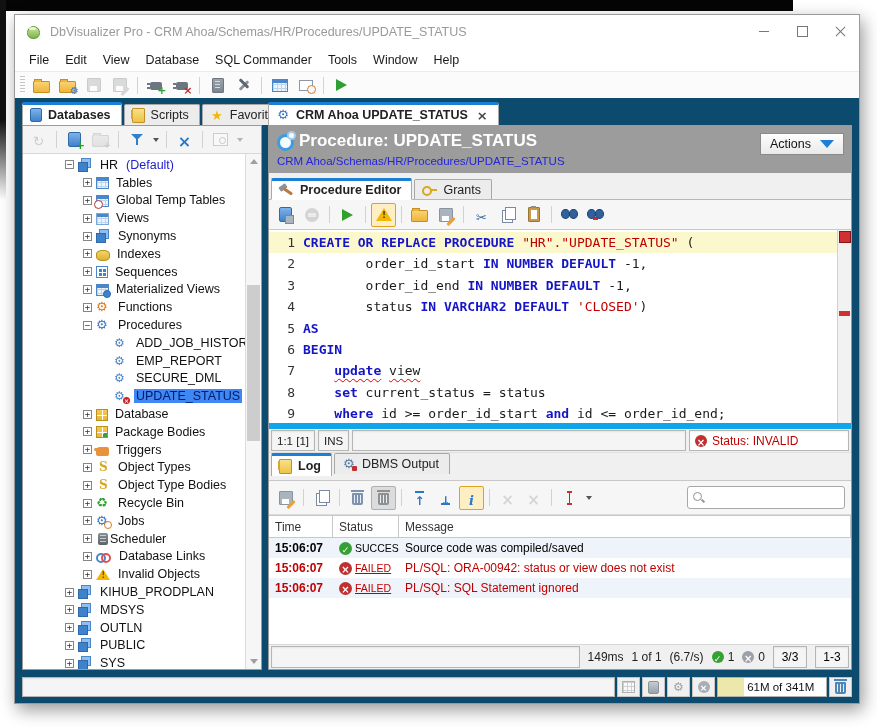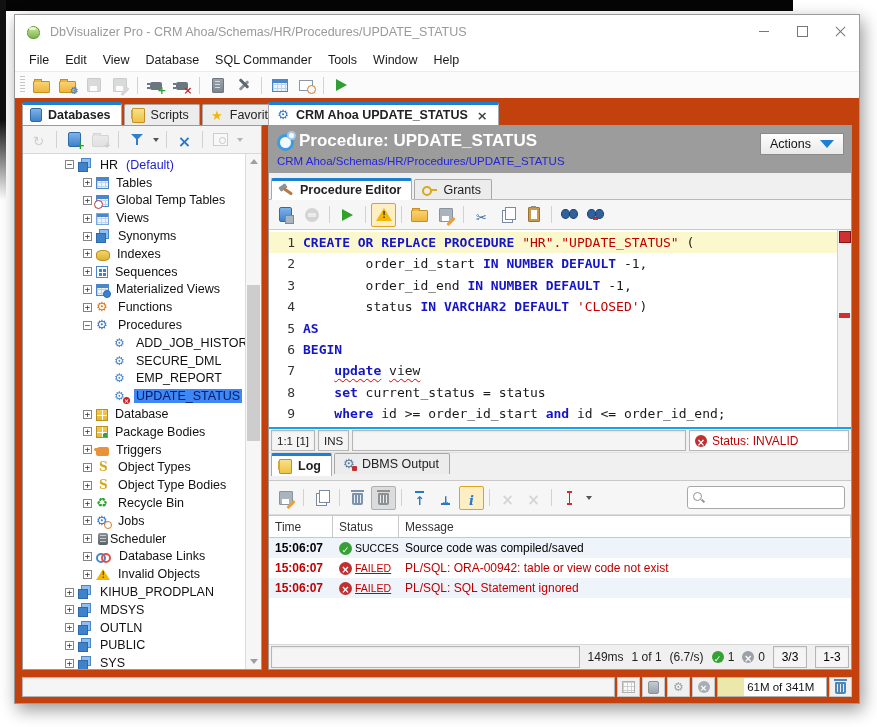--- a/index.html
+++ b/index.html
@@ -2,21 +2,21 @@
 <html><head>
 <meta charset="utf-8">
 <style>
   html,body{margin:0;padding:0}
   body{width:877px;height:727px;position:relative;background:#fff;overflow:hidden;
        font-family:"Liberation Sans",sans-serif;-webkit-font-smoothing:antialiased}
   .black-strip{position:absolute;left:0;top:0;width:793px;height:11px;background:#050505}
   .edge-shadow{position:absolute;left:0;top:0;width:6px;height:200px;
        background:linear-gradient(to bottom,#111 0 60%,rgba(0,0,0,0))}
 
-  .window{position:absolute;left:14px;top:14px;width:846px;height:690px;background:#c2410c;
+  .window{position:absolute;left:14px;top:14px;width:846px;height:690px;background:#0c4a6e;
       border:1px solid #9a9a9a;box-shadow:3px 6px 16px rgba(0,0,0,.40);
       display:flex;flex-direction:column;box-sizing:border-box}
 
   
   .titlebar{height:33px;background:#fff;display:flex;align-items:center;padding-left:11px;flex:none}
   .app-icon{width:15px;height:14px;position:relative;flex:none}
   .app-icon::before{content:"";position:absolute;left:1px;top:1px;width:11px;height:11px;border-radius:50% 50% 45% 45%;
       background:linear-gradient(#cfe6a0,#7ab648);border:1px solid #5f9436}
   .app-icon::after{content:"";position:absolute;left:3px;top:2px;width:7px;height:3px;border-radius:50%;background:#e9f5d2}
   .title-text{margin-left:9px;font-size:12.5px;color:#9a9a9a;white-space:nowrap}
@@ -284,21 +284,21 @@
   .code{white-space:pre}
   .s-kw{color:#1414c8;font-weight:bold}
   .s-str{color:#c00000}
   .s-pl{color:#1a1a1a}
   .s-kwe{color:#1414c8;font-weight:bold;text-decoration:underline wavy #e00000 1px;text-underline-offset:3px}
   .s-ple{color:#1a1a1a;text-decoration:underline wavy #e00000 1px;text-underline-offset:3px}
   .stripe{width:13px;background:#f2f2f2;border-left:1px solid #d0d0d0;position:relative;flex:none}
   .stripe .mk1{position:absolute;top:1px;left:1px;width:10px;height:10px;background:#d03030;border:1px solid #8a1414}
   .stripe .mk2{position:absolute;top:42%;left:1px;width:11px;height:5px;background:#d03030}
 
-  .editor-statusrow{height:21px;display:flex;gap:3px;background:#f0f0f0;padding:1px 2px;border-top:2px solid #0ea5e9;flex:none;align-items:stretch;font-size:11.5px}
+  .editor-statusrow{height:21px;display:flex;gap:3px;background:#f0f0f0;padding:1px 2px;border-top:6px solid #0ea5e9;flex:none;align-items:stretch;font-size:11.5px}
   .sunken{border:1px solid #b5b5b5;background:#f5f5f5;box-shadow:inset 0 1px 2px rgba(0,0,0,.07);box-sizing:border-box}
   .flexfill{flex:1}
   .pcell,.mcell{display:flex;align-items:center;padding:0 5px;white-space:nowrap;color:#222}
   .invalid-cell{width:160px;display:flex;align-items:center;gap:5px;padding:0 5px;background:#fff;color:#c00000;font-size:12px;white-space:nowrap}
 
   .log-tabs-row{height:27px;background:#f0f0f0;display:flex;padding-left:2px;border-top:1px solid #e0e0e0;flex:none}
   .log-toolbar{height:33px;background:#f6f6f6;border-top:1px solid #c8c8c8;border-bottom:1px solid #dcdcdc;padding:0 6px 0 4px;flex:none}
   .log-search{margin-left:auto;width:152px;height:21px;border:1px solid #a8a8a8;border-radius:3px;background:#fff;display:flex;align-items:center;padding-left:4px}
   .log-search-input{border:none;outline:none;flex:1;height:17px;font-size:12px;background:transparent;min-width:0}
 
@@ -504,25 +504,25 @@
                   <span class="expander">−</span>
                   <i class="ni ni-procedure"></i>
                   <span class="tree-label">Procedures</span>
                 </div>
                 <div class="tree-row" style="padding-left: 91px;">
                   <i class="ni ni-proc-item"></i>
                   <span class="tree-label">ADD_JOB_HISTORY</span>
                 </div>
                 <div class="tree-row" style="padding-left: 91px;">
                   <i class="ni ni-proc-item"></i>
-                  <span class="tree-label">SECURE_DML</span>
+                  <span class="tree-label">EMP_REPORT</span>
                 </div>
                 <div class="tree-row" style="padding-left: 91px;">
                   <i class="ni ni-proc-item"></i>
-                  <span class="tree-label">EMP_REPORT</span>
+                  <span class="tree-label">SECURE_DML</span>
                 </div>
                 <div class="tree-row sel" style="padding-left: 91px;">
                   <i class="ni ni-proc-error"></i>
                   <span class="tree-label sel">UPDATE_STATUS</span>
                 </div>
                 <div class="tree-row" style="padding-left: 60px;">
                   <span class="expander">+</span>
                   <i class="ni ni-package"></i>
                   <span class="tree-label">Database</span>
                 </div>
@@ -815,21 +815,21 @@
                     <span class="stxt">SUCCESS</span>
                   </div>
                   <div class="lcell lc2 msg">Source code was compiled/saved</div>
                 </div>
                 <div class="log-row error">
                   <div class="lcell lc0 time">15:06:07</div>
                   <div class="lcell lc1">
                     <i class="sic err"></i>
                     <span class="stxt">FAILED</span>
                   </div>
-                  <div class="lcell lc2 msg">PL/SQL: ORA-00942: table or view code not exist</div>
+                  <div class="lcell lc2 msg">PL/SQL: ORA-00942: status or view does not exist</div>
                 </div>
                 <div class="log-row error">
                   <div class="lcell lc0 time">15:06:07</div>
                   <div class="lcell lc1">
                     <i class="sic err"></i>
                     <span class="stxt">FAILED</span>
                   </div>
                   <div class="lcell lc2 msg">PL/SQL: SQL Statement ignored</div>
                 </div>
               </div>

